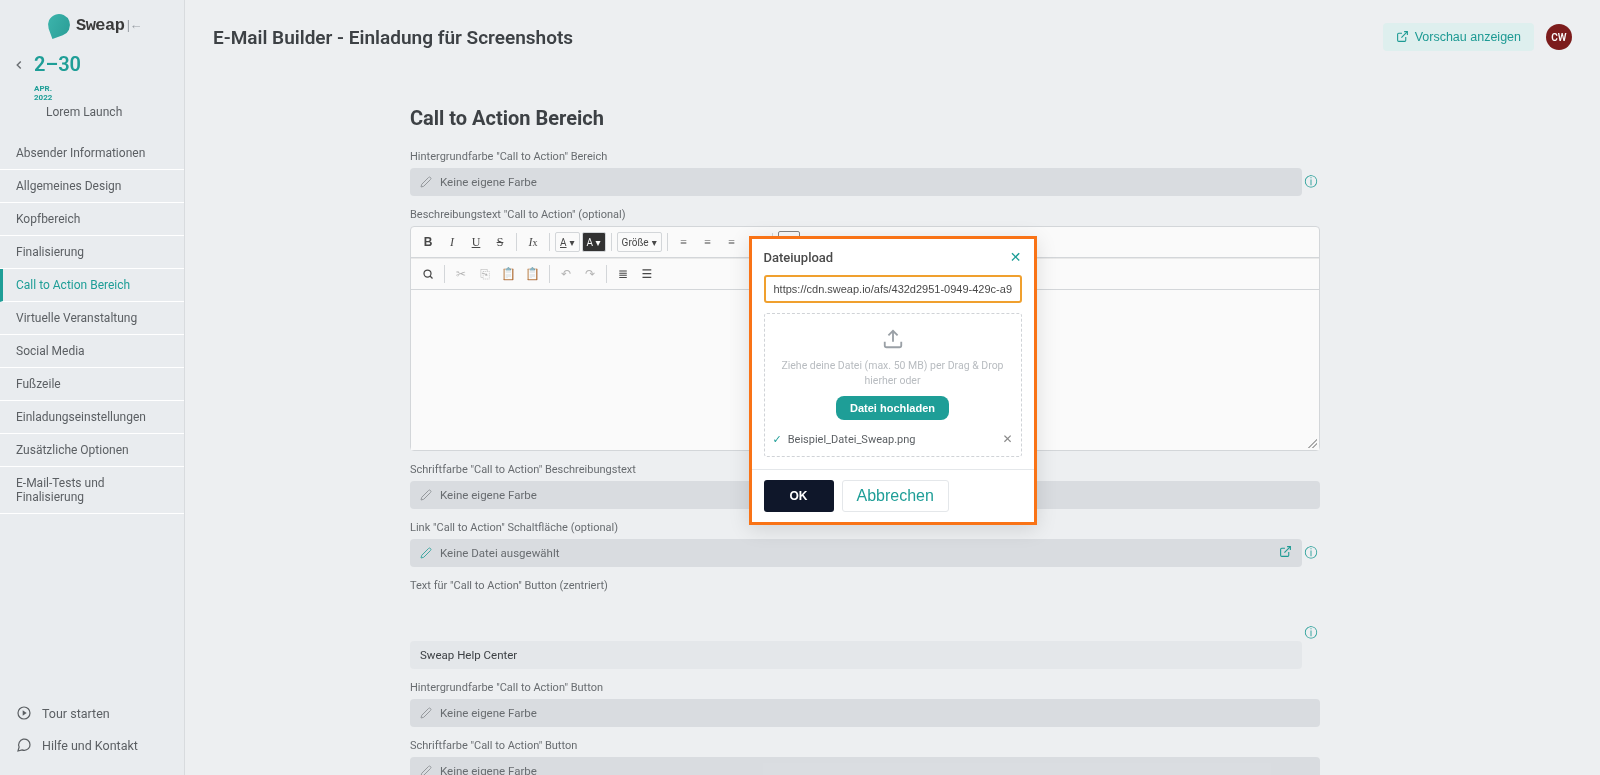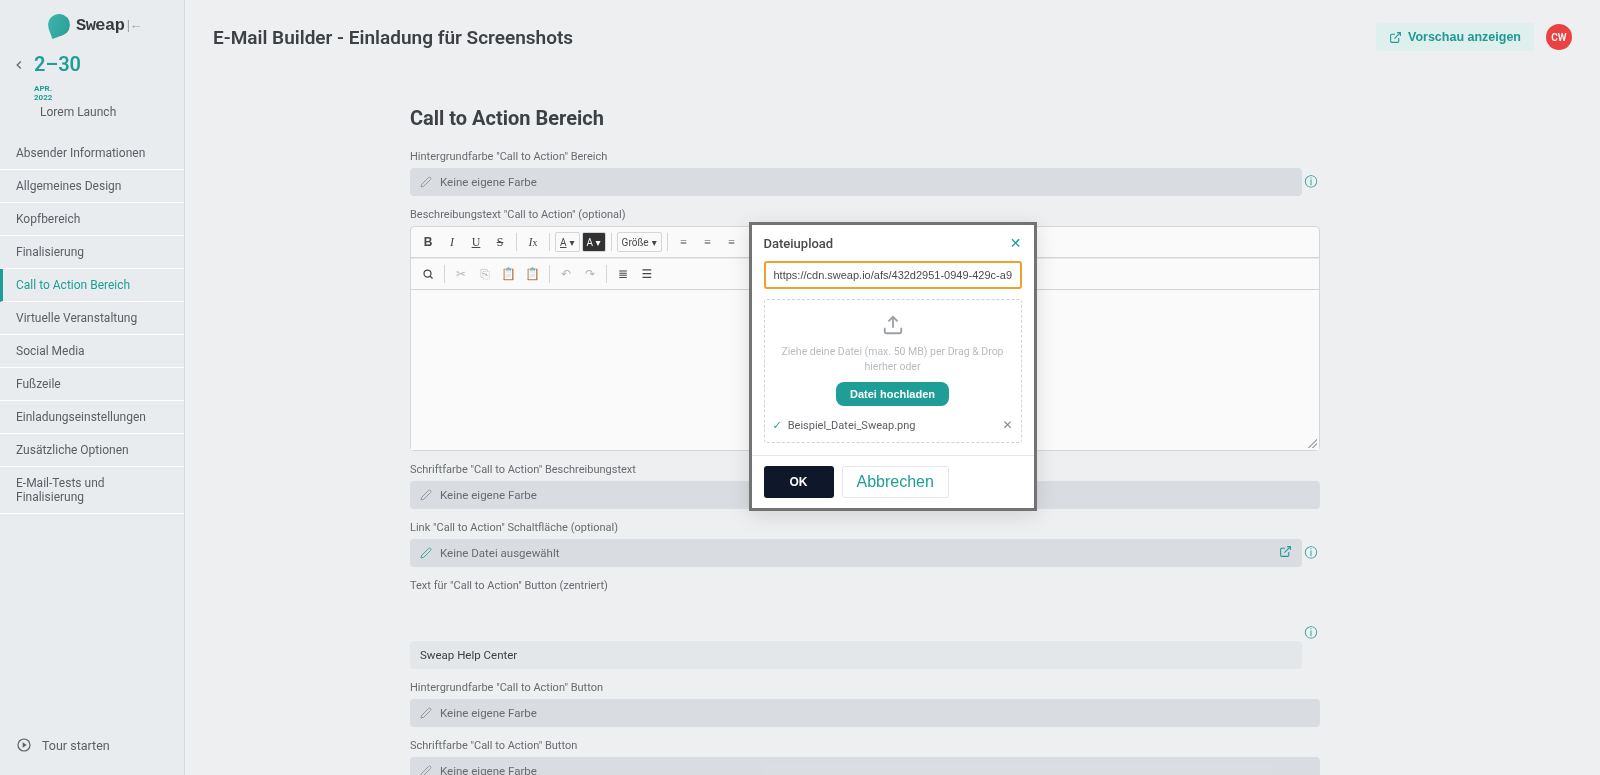--- a/index.html
+++ b/index.html
@@ -12,37 +12,37 @@
 .logo-mark { width:22px; height:22px; background:linear-gradient(135deg,#3db5ad,#2a9d96); border-radius:50% 50% 50% 0; transform:rotate(-20deg);}
 .logo-text { font-weight:700; font-size:17px; color:#3a3a3a; letter-spacing:-.5px; }
 .collapse-icon { color:#9aa0a6; font-size:13px; cursor:pointer; }
 
 .event-head { display:flex; align-items:flex-start; gap:8px; padding:6px 12px 10px 12px; }
 .back-btn { color:#6b6f73; font-size:14px; margin-top:6px; cursor:pointer; }
 .date-block { }
 .date-row { display:flex; align-items:flex-start; gap:6px;flex-direction:column; }
 .big-date { font-size:20px; font-weight:600; color:#1e9e97; }
 .date-meta { display:flex; flex-direction:column; font-size:8px; font-weight:700; color:#1e9e97; line-height:1.1; margin-top:3px; }
-.event-name { font-size:12px; color:#5b5f63; margin-top:2px; margin-left:6px; }
+.event-name { font-size:12px; color:#5b5f63; margin-top:2px; margin-left:12px; }
 
 .nav { flex:1; padding-top:8px; }
 .nav-item { padding:9px 16px; font-size:12px; color:#5b5f63; cursor:pointer; border-bottom:1px solid #fff; }
 .nav-item.active { color:#1e9e97; border-left:3px solid #1e9e97; padding-left:13px; }
 
 .footer-links { margin-top:auto; padding:0 0 14px 0; }
 .footer-link { display:flex; align-items:center; gap:10px; padding:8px 16px; font-size:12.5px; color:#5b5f63; cursor:pointer; }
 .footer-icon { width:16px; height:16px; display:flex; align-items:center; justify-content:center; }
 
 
 .main { position:absolute; left:185px; top:0; right:0; height:775px; background:#f2f4f6; overflow:hidden; }
 .topbar { display:flex; justify-content:space-between; align-items:center; padding:18px 28px 0 28px; height:56px; }
 .page-title { font-size:19px; font-weight:600; color:#3f4347; }
 .top-right { display:flex; align-items:center; gap:12px; }
-.preview-btn { display:flex; align-items:center; gap:6px; background:#e3f4f3; color:#1e9e97; border:none; padding:7px 13px; border-radius:4px; font-size:12.5px; cursor:pointer; font-weight:700; }
-.avatar { width:26px; height:26px; border-radius:50%; background:#ef4444; color:#fff; font-size:10px; font-weight:600; display:flex; align-items:center; justify-content:center; }
+.preview-btn { display:flex; align-items:flex-start; gap:6px; background:#e3f4f3; color:#1e9e97; border:none; padding:7px 13px; border-radius:4px; font-size:12.5px; cursor:pointer; font-weight:400; }
+.avatar { width:26px; height:26px; border-radius:50%; background:#7f1d1d; color:#fff; font-size:10px; font-weight:600; display:flex; align-items:center; justify-content:center; }
 
 .content { padding:20px 0 0 0; max-width:910px; margin-left:225px; }
 .section-title { font-size:20px; font-weight:700; color:#3f4347; margin:30px 0 20px 0; }
 
 .field { margin-bottom:12px; }
 .field-label { font-size:11px; color:#6b6f73; margin-bottom:5px; display:block; }
 .field-row { display:flex; align-items:center; }
 .field-box { flex:1; background:#dee1e5; border-radius:4px; padding:7px 10px; display:flex; align-items:center; gap:8px; font-size:11.5px; color:#6b6f73; position:relative; }
 .field-box.light { background:#e9ecef; color:#3f4347;margin-top:44px; }
 .pen { width:12px; height:12px; opacity:.6; }
@@ -55,21 +55,21 @@
 .tb-btn { width:22px; height:22px; display:flex; align-items:center; justify-content:center; font-size:12px; color:#4a4a4a; cursor:pointer; border-radius:2px; font-family:Georgia,serif; }
 .tb-btn.bold { font-weight:bold; font-family:-apple-system,sans-serif; }
 .tb-sep { width:1px; height:18px; background:#d8dbde; margin:0 3px; }
 .tb-sel { font-size:10px; padding:2px 4px; border:1px solid #d8dbde; border-radius:2px; color:#4a4a4a; background:#fff; cursor:pointer; display:flex; align-items:center; gap:3px; height:20px; }
 .editor-body { min-height:160px; background:#fff; position:relative; }
 .resize-handle { position:absolute; right:2px; bottom:2px; width:10px; height:10px; background:linear-gradient(135deg,transparent 50%,#b0b0b0 50%,#b0b0b0 60%,transparent 60%,transparent 70%,#b0b0b0 70%,#b0b0b0 80%,transparent 80%); }
 .toolbar-row2 { border-top:1px solid #eee; }
 
 
 .overlay-dim { position:absolute; inset:0; background:rgba(0,0,0,0.02); }
-.dialog-wrap { position:absolute; left:50%; top:222px; transform:translateX(-50%); width:288px; border:3px solid #737373; background:#fff; box-shadow:0 4px 20px rgba(0,0,0,0.12); }
+.dialog-wrap { position:absolute; left:50%; top:236px; transform:translateX(-50%); width:288px; border:3px solid #f97316; background:#fff; box-shadow:0 4px 20px rgba(0,0,0,0.12); }
 .dialog-hd { display:flex; justify-content:space-between; align-items:center; padding:10px 12px; }
 .dialog-title { font-size:13px; color:#4a4a4a; font-weight:500; }
 .dialog-close { color:#1e9e97; cursor:pointer; font-size:14px; }
 .dialog-body { padding:0 12px 12px 12px; }
 .url-input { width:100%; border:2px solid #f0a02e; border-radius:3px; padding:6px 8px; font-size:11px; color:#4a4a4a; margin-bottom:10px; }
 .dropzone { border:1px dashed #d0d3d7; border-radius:3px; padding:14px 8px 10px 8px; text-align:center; }
 .up-icon { color:#9aa0a6; margin-bottom:6px; }
 .dz-text { font-size:10.5px; color:#b8bcc0; margin-bottom:8px; line-height:1.4; }
 .upload-btn { background:#1e9e97; color:#fff; border:none; padding:6px 14px; border-radius:8px; font-size:11px; font-weight:600; cursor:pointer; }
 .file-row { display:flex; align-items:center; justify-content:space-between; margin-top:12px; font-size:11px; color:#5b5f63; }
@@ -129,20 +129,28 @@
   <div class="footer-links">
     <div class="footer-link">
       <span class="footer-icon">
         <svg viewBox="0 0 24 24" width="16" height="16" fill="none" stroke="currentColor" stroke-width="1.8">
             <circle cx="12" cy="12" r="9"></circle>
             <polygon points="10,8 16,12 10,16" fill="currentColor" stroke="none"></polygon>
           </svg>
       </span>
       <span>Tour starten</span>
     </div>
+    <div class="footer-link">
+      <span class="footer-icon">
+        <svg viewBox="0 0 24 24" width="16" height="16" fill="none" stroke="currentColor" stroke-width="1.8">
+            <path d="M21 11.5a8.38 8.38 0 0 1-8.5 8.5 8.5 8.5 0 0 1-3.5-.7L3 21l1.7-6A8.5 8.5 0 1 1 21 11.5z"></path>
+          </svg>
+      </span>
+      <span>Hilfe und Kontakt</span>
+    </div>
   </div>
 </div>
 
 <div class="main">
   <div class="topbar">
     <div class="page-title">E-Mail Builder - Einladung für Screenshots</div>
     <div class="top-right">
       <button class="preview-btn">
         <svg width="13" height="13" viewBox="0 0 24 24" fill="none" stroke="currentColor" stroke-width="2">
             <path d="M18 13v6a2 2 0 0 1-2 2H5a2 2 0 0 1-2-2V8a2 2 0 0 1 2-2h6"></path>

